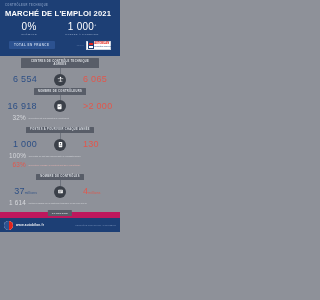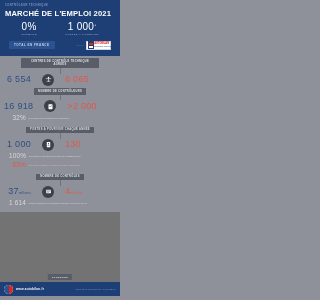--- a/index.html
+++ b/index.html
@@ -2,21 +2,21 @@
 <html><head>
 <meta charset="utf-8">
 <style>
   * { margin:0; padding:0; box-sizing:border-box; }
   body {
     width:120px; height:300px;
     font-family:"Liberation Sans", sans-serif;
     background:#8e9199;
     overflow:hidden;
   }
-  .page { width:120px; height:296px; position:relative; background:#737373; }
+  .page { width:120px; height:232px; position:relative; background:#be185d; }
 
   
   .header {
     background:#1d3f75;
     padding:4px 5px 3px 5px;
     position:relative;
   }
   .kicker {
     color:#7d96bd;
     font-size:2.6px;
@@ -147,22 +147,22 @@
     max-width:78px;
   }
   .stem {
     width:.8px; height:5.5px;
     background:#6e737d;
     margin:0 auto;
   }
   .statrow {
     display:flex;
     align-items:center;
-    justify-content:flex-start;
-    gap:11px;
+    justify-content:center;
+    gap:17px;
     padding:0 4px;
   }
   .big {
     font-size:9px;
     letter-spacing:.3px;
     line-height:1;
     white-space:nowrap;
     min-width:27px;
   }
   .big.left { color:#2d4f85; text-align:right; }

